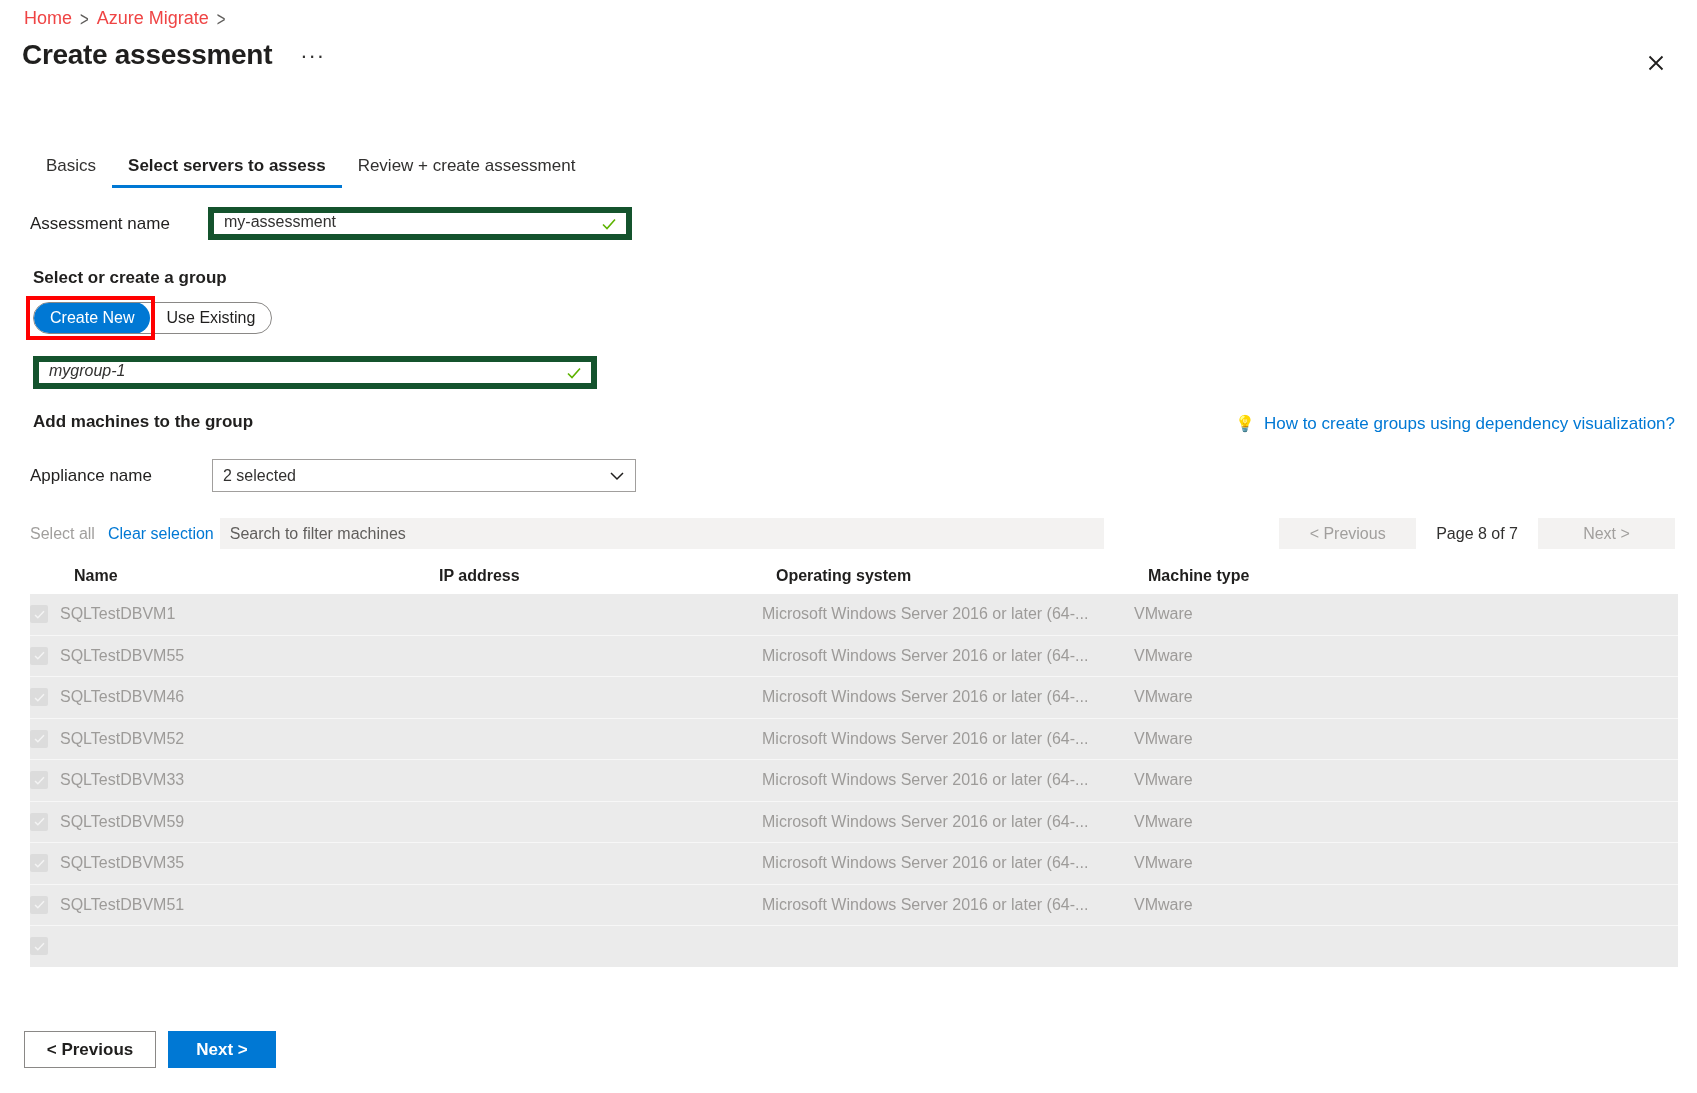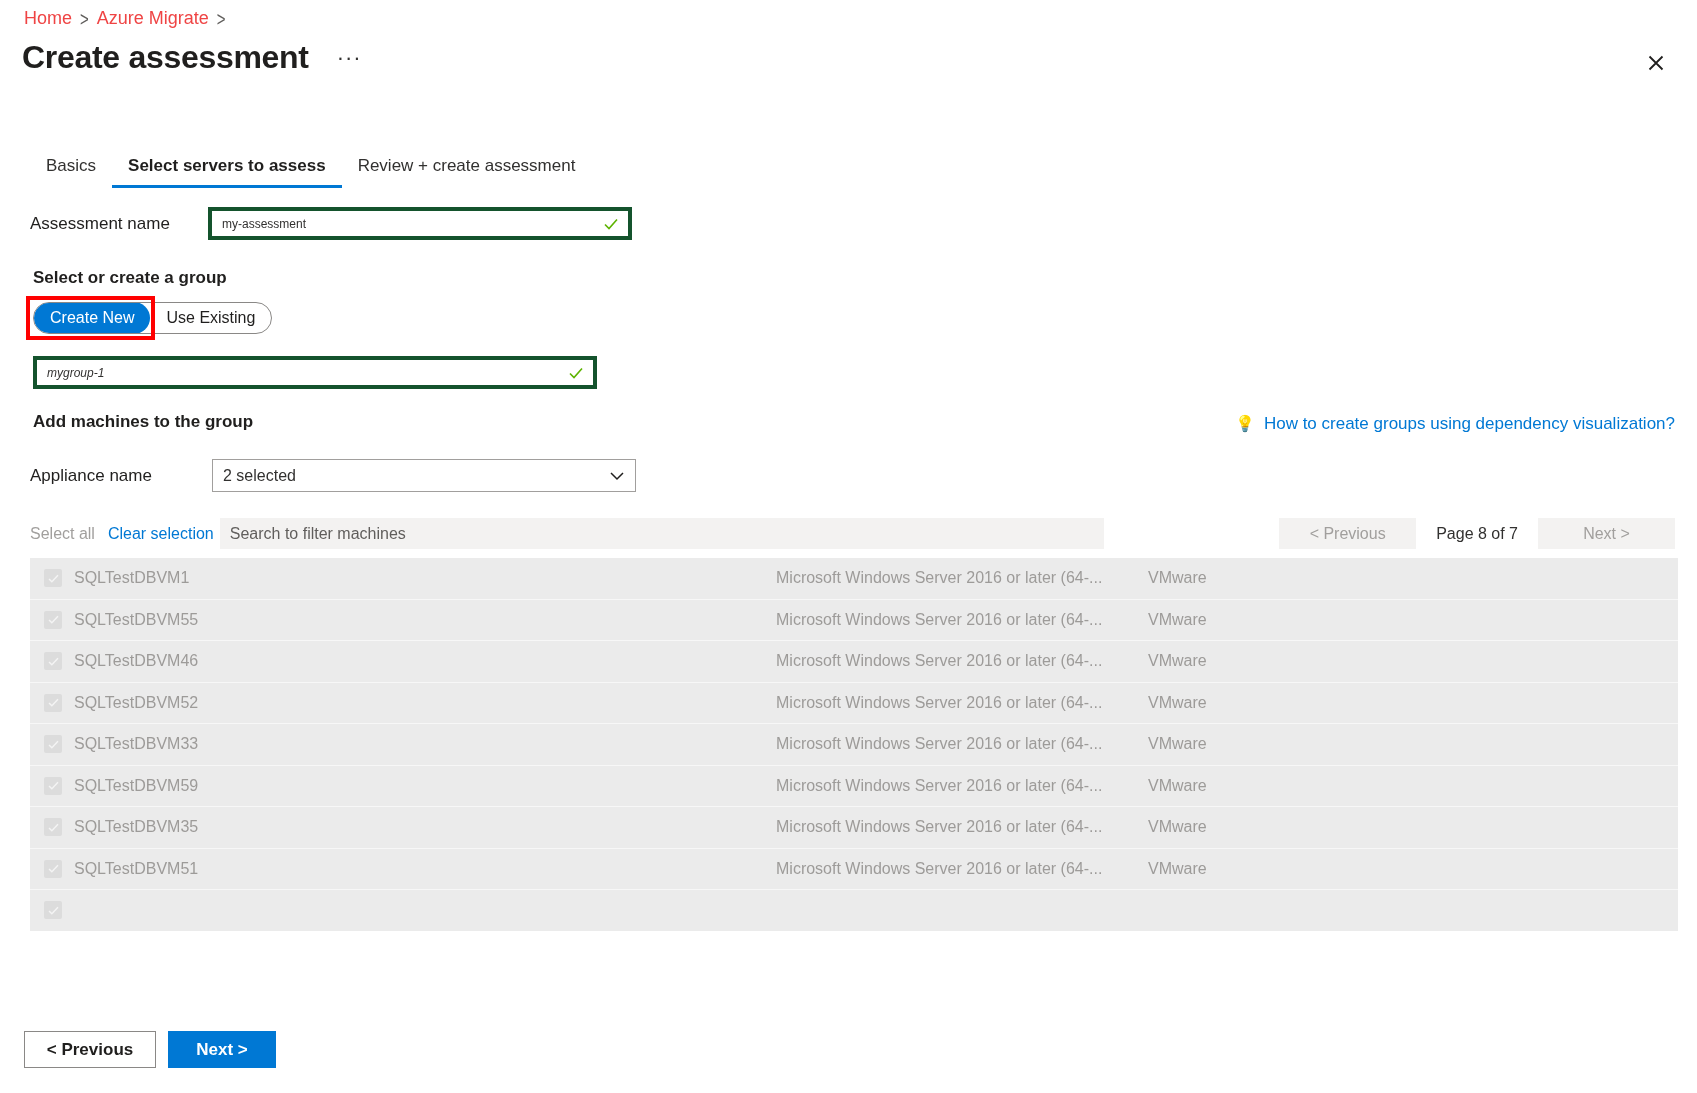--- a/index.html
+++ b/index.html
@@ -40,21 +40,21 @@
   
   .title-row {
     position: absolute;
     left: 22px;
     top: 40px;
     display: flex;
     align-items: center;
     gap: 24px;
   }
   .page-title {
-    font-size: 32px;
+    font-size: 28px;
     font-weight: 600;
     letter-spacing: -0.3px;
     color: #201f1e;
     line-height: 1.1;
   }
   .ellipsis-btn {
     font-size: 22px;
     color: #323130;
     line-height: 0.5;
     padding: 6px 4px;
@@ -112,26 +112,26 @@
     align-items: center;
   }
   .field-label {
     font-size: 17px;
     color: #201f1e;
     white-space: nowrap;
   }
   .textbox {
     position: relative;
     height: 33px;
-    border: 4px solid #14532d;
+    border: 6px solid #14532d;
     background: #ffffff;
     display: flex;
-    align-items: center;
+    align-items: flex-start;
     padding: 0 30px 0 10px;
-    font-size: 12px;
+    font-size: 16px;
     color: #323130;
   }
   .textbox .val { white-space: nowrap; overflow: hidden; }
   .check-ok {
     position: absolute;
     right: 9px;
     top: 50%;
     transform: translateY(-50%);
     width: 16px;
     height: 16px;
@@ -318,21 +318,20 @@
   .rows-clip {
     height: 373px;
     overflow: hidden;
   }
   .trow {
     display: flex;
     align-items: center;
     height: 41.5px;
     background: #ebebeb;
     border-bottom: 1px solid #f7f7f7;
-    padding-left: 14px;
   }
   .cb {
     flex: 0 0 30px;
     display: flex;
     align-items: center;
   }
   .cbbox {
     width: 18px;
     height: 18px;
     background: #dcdcdc;
@@ -459,20 +458,26 @@
   <span class="clear-sel">Clear selection</span>
   <div class="search-box">Search to filter machines</div>
   <div class="pager">
     <div class="pg-btn">&lt; Previous</div>
     <div class="pg-label">Page 8 of 7</div>
     <div class="pg-btn">Next &gt;</div>
   </div>
 </div>
 
 <div class="table">
+  <div class="thead">
+    <div class="th col-name">Name</div>
+    <div class="th col-ip">IP address</div>
+    <div class="th col-os">Operating system</div>
+    <div class="th col-type">Machine type</div>
+  </div>
   <div class="rows-clip" id="tbody">
       <div class="trow">
         <div class="cb">
           <span class="cbbox">
             <svg viewBox="0 0 16 16">
               <path d="M2.5 8.5 L6 12 L13.5 4" stroke="currentColor" stroke-width="1.8" fill="none"></path>
             </svg>
           </span>
         </div>
         <div class="td col-name">SQLTestDBVM1</div>

